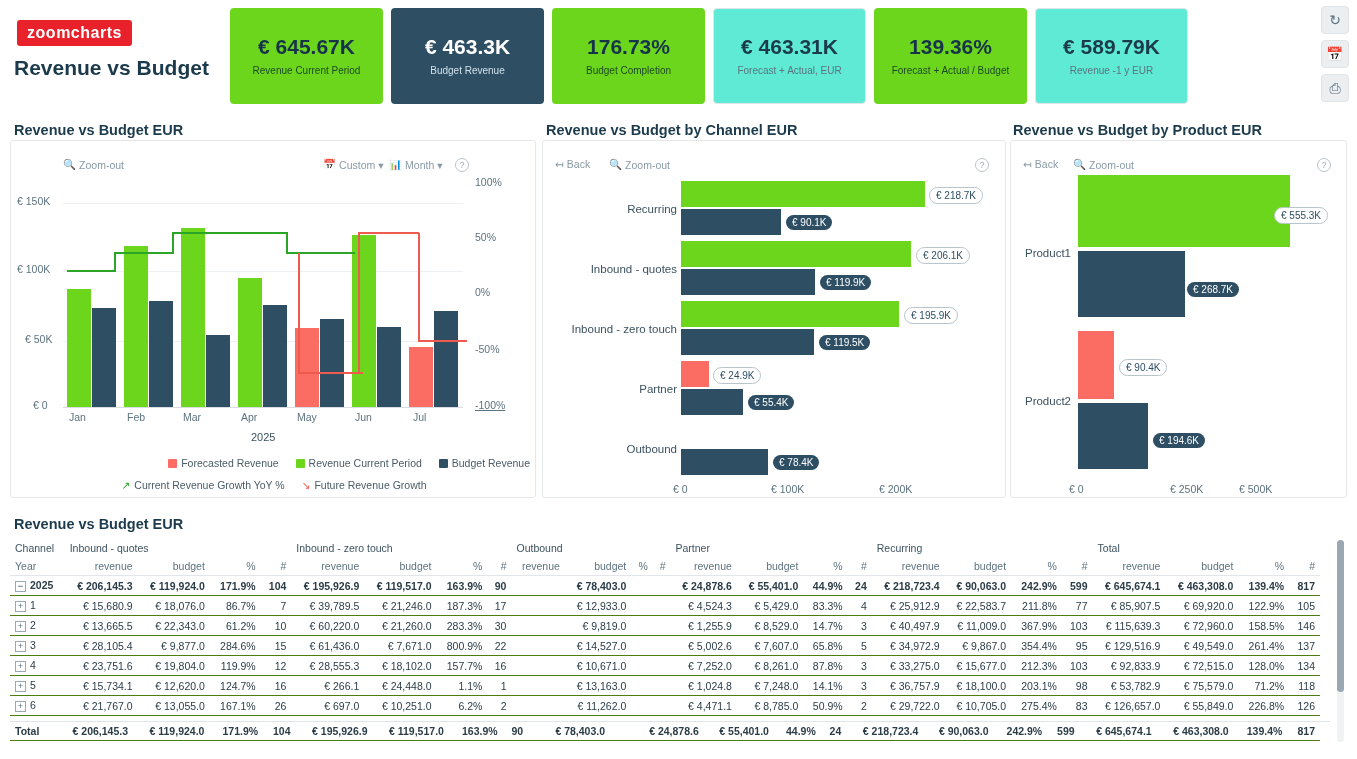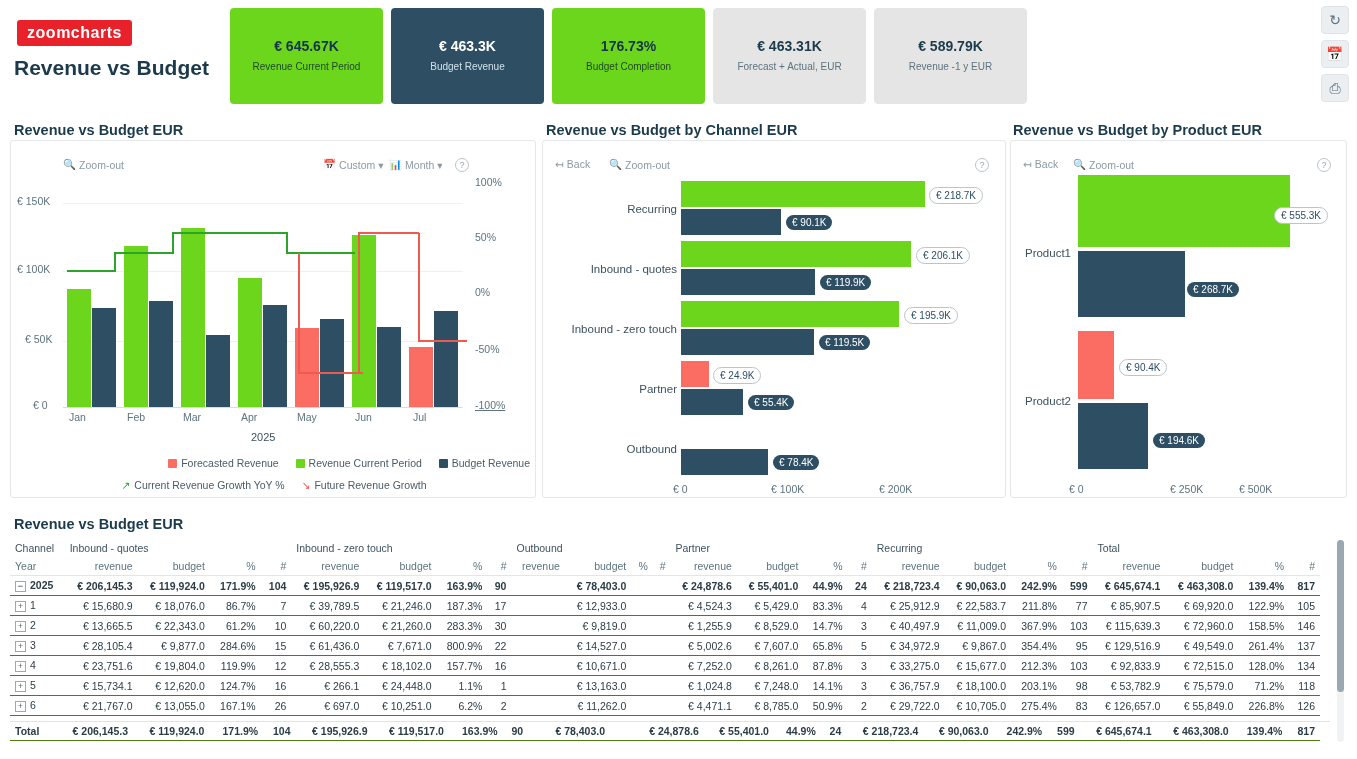--- a/index.html
+++ b/index.html
@@ -23,29 +23,29 @@
   .page-title {
     position: absolute; left: 14px; top: 56px;
     font-size: 21px; font-weight: bold; color: #1b3a4b;
   }
   .kpi-row { position: absolute; left: 230px; top: 8px; display: flex; gap: 8px; }
   .kpi {
     width: 153px; height: 96px; border-radius: 4px;
     display: flex; flex-direction: column; align-items: center; justify-content: center;
     text-align: center; padding: 4px;
   }
-  .kpi .val { font-size: 14px; font-weight: bold; line-height: 1.1; }
+  .kpi .val { font-size: 21px; font-weight: bold; line-height: 1.1; }
   .kpi .lbl { font-size: 10px; margin-top: 6px; line-height: 1.2; }
   .kpi.green { background: #6cd61d; }
   .kpi.green .val { color: #17334a; }
   .kpi.green .lbl { color: #1d4a22; }
   .kpi.dark { background: #2e4f63; }
   .kpi.dark .val { color: #ffffff; }
   .kpi.dark .lbl { color: #cfe0ea; }
-  .kpi.white { background: #e5e5e5; border: 1px solid #e2e6e9; }
+  .kpi.white { background: #5eead4; border: 1px solid #e2e6e9; }
   .kpi.white .val { color: #1b3a4b; }
   .kpi.white .lbl { color: #5d737f; }
 
   .side-btns { position: absolute; right: 8px; top: 6px; display: flex; flex-direction: column; gap: 6px; }
   .side-btn {
     width: 28px; height: 28px; border-radius: 4px; background: #eceff1;
     display: flex; align-items: center; justify-content: center;
     color: #5c7280; font-size: 14px; border: 1px solid #e0e4e7;
   }
 
@@ -126,20 +126,24 @@
         <div class="val">€ 463.3K</div>
         <div class="lbl">Budget Revenue</div>
       </div>
       <div class="kpi green">
         <div class="val">176.73%</div>
         <div class="lbl">Budget Completion</div>
       </div>
       <div class="kpi white">
         <div class="val">€ 463.31K</div>
         <div class="lbl">Forecast + Actual, EUR</div>
+      </div>
+      <div class="kpi green">
+        <div class="val">139.36%</div>
+        <div class="lbl">Forecast + Actual / Budget</div>
       </div>
       <div class="kpi white">
         <div class="val">€ 589.79K</div>
         <div class="lbl">Revenue -1 y EUR</div>
       </div>
     </div>
 
     <div class="side-btns">
       <div class="side-btn">↻</div>
       <div class="side-btn">📅</div>

